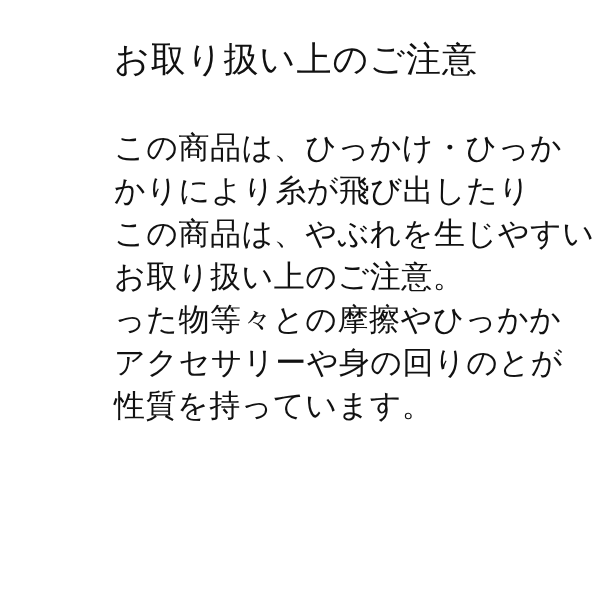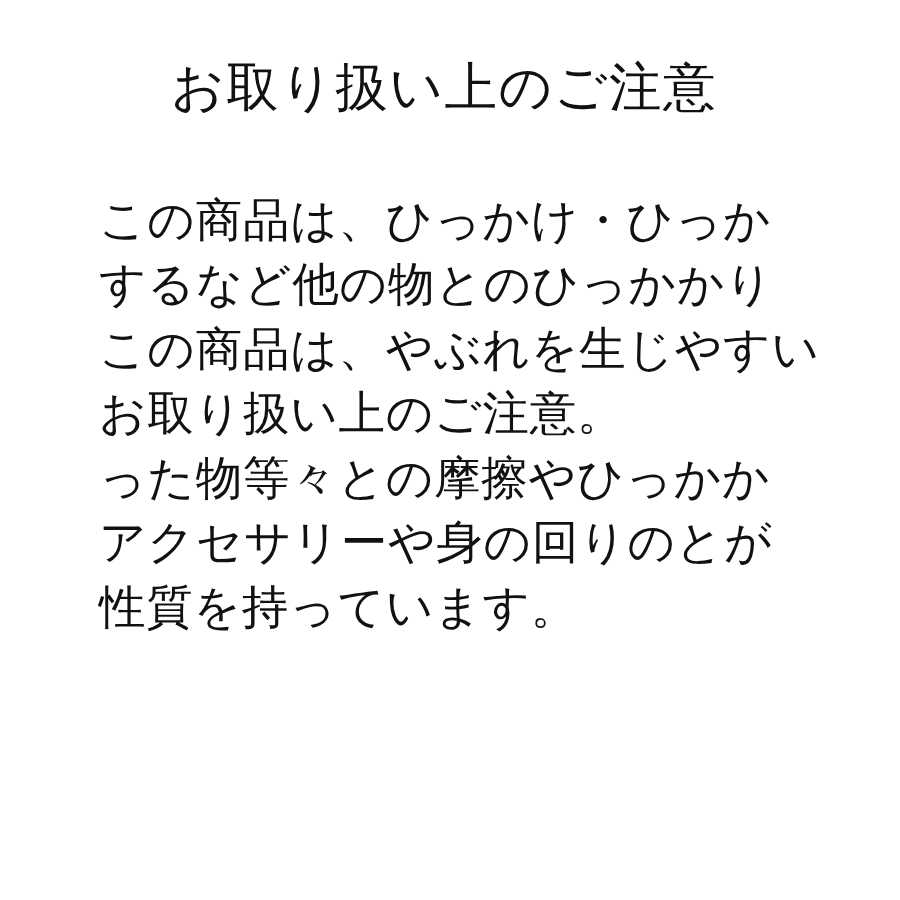--- a/index.html
+++ b/index.html
@@ -39,32 +39,33 @@
     top: 126px;
     left: 66px;
     width: 480px;
   }
   .notice-line {
     font-size: 31px;
     line-height: 43px;
     letter-spacing: 0.5px;
     color: #111111;
     white-space: nowrap;
+    margin-left: 48px;
   }
 </style>
 </head>
 <body>
 
 <div class="page">
 
   <div class="notice-title">お取り扱い上のご注意</div>
 
   <div class="notice-body">
     <div class="notice-line">この商品は、ひっかけ・ひっか</div>
-    <div class="notice-line">するなど他の物とのひっかかり</div>
+    <div class="notice-line">かりにより糸が飛び出したり</div>
     <div class="notice-line">この商品は、やぶれを生じやすい</div>
     <div class="notice-line">お取り扱い上のご注意。</div>
     <div class="notice-line">った物等々との摩擦やひっかか</div>
     <div class="notice-line">アクセサリーや身の回りのとが</div>
     <div class="notice-line">性質を持っています。</div>
   </div>
 
 </div>
 
 </body></html>

